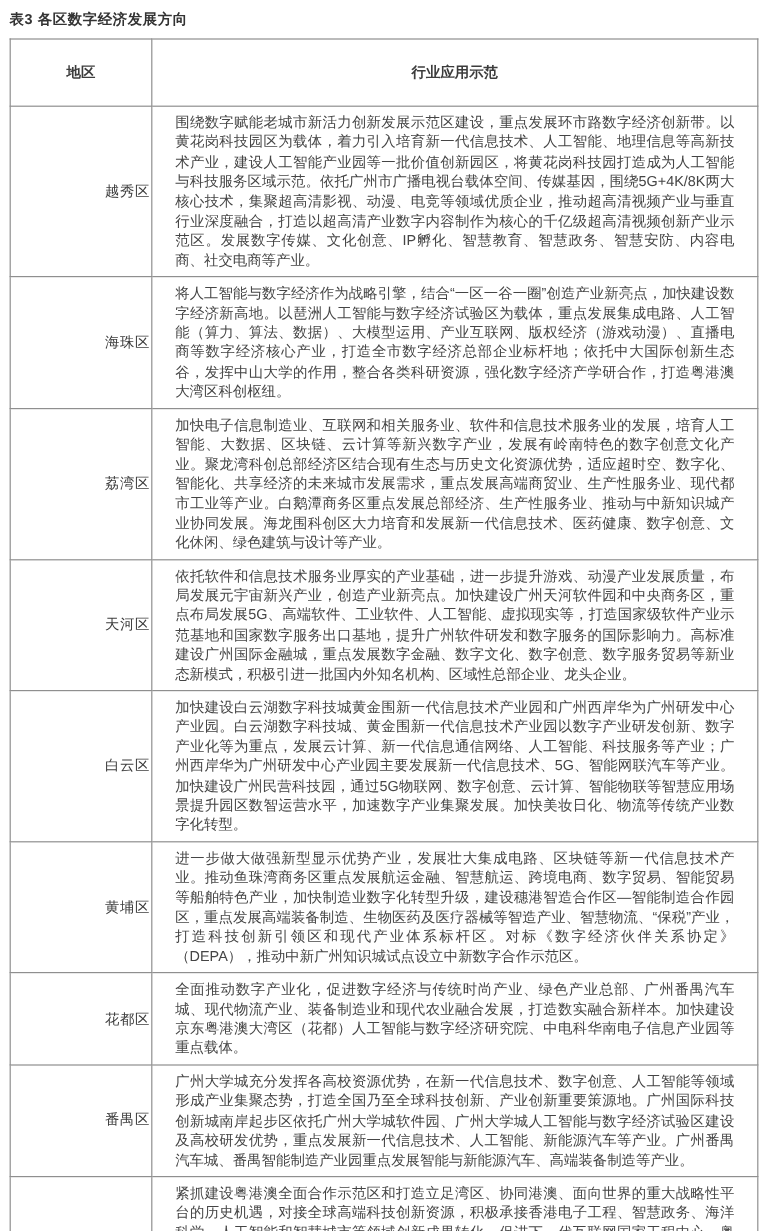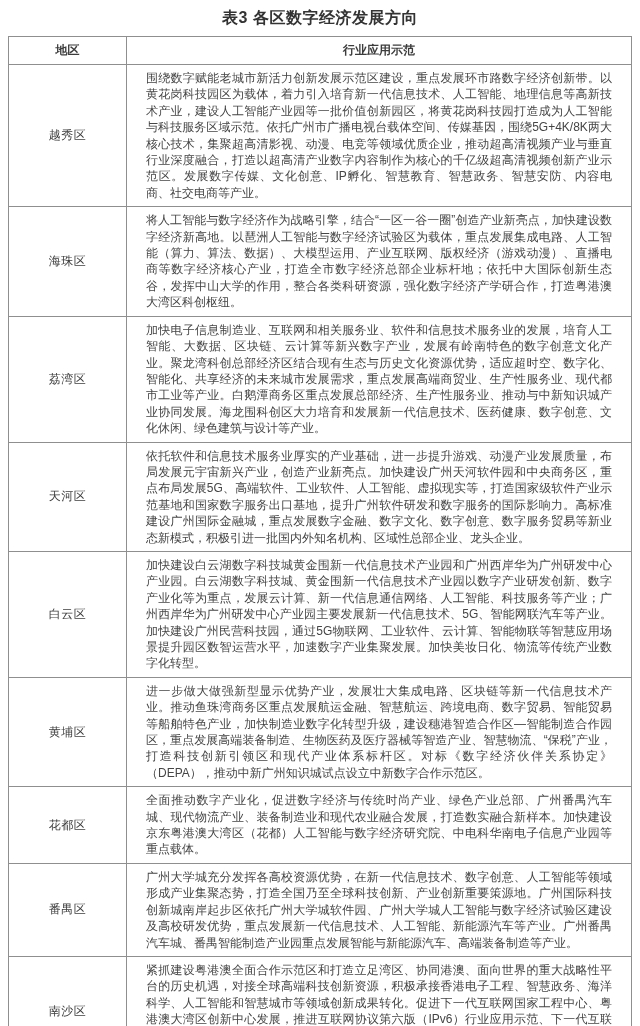--- a/index.html
+++ b/index.html
@@ -10,47 +10,47 @@
   body {
     width: 640px;
     font-family: "Liberation Sans", "DejaVu Sans", sans-serif;
     color: #404040;
     -webkit-font-smoothing: antialiased;
   }
   .page {
     padding: 5px 8px 10px 8px;
   }
   .title {
-    text-align: center;
-    font-size: 16px;
+    text-align: left;
+    font-size: 12px;
     font-weight: bold;
     color: #333333;
     padding: 3px 0 7px 0;
     letter-spacing: 0.5px;
   }
   table.data-table {
     width: 100%;
     border-collapse: collapse;
     table-layout: fixed;
   }
   .data-table th,
   .data-table td {
     border: 1px solid #8f8f8f;
     font-size: 12px;
   }
   .data-table th {
     height: 23px;
     font-weight: bold;
     text-align: center;
     color: #3c3c3c;
-    padding: 2px 4px;
+    padding: 16px 4px;
   }
   col.col-district { width: 118px; }
   td.district-cell {
-    text-align: center;
+    text-align: right;
     vertical-align: middle;
     color: #3c3c3c;
     letter-spacing: 0.5px;
   }
   td.direction-cell {
     padding: 5px 19px;
     line-height: 16.4px;
     text-align: justify;
     text-justify: inter-character;
     color: #454545;
@@ -86,21 +86,21 @@
       <tr>
         <td class="district-cell">荔湾区</td>
         <td class="direction-cell">加快电子信息制造业、互联网和相关服务业、软件和信息技术服务业的发展，培育人工智能、大数据、区块链、云计算等新兴数字产业，发展有岭南特色的数字创意文化产业。聚龙湾科创总部经济区结合现有生态与历史文化资源优势，适应超时空、数字化、智能化、共享经济的未来城市发展需求，重点发展高端商贸业、生产性服务业、现代都市工业等产业。白鹅潭商务区重点发展总部经济、生产性服务业、推动与中新知识城产业协同发展。海龙围科创区大力培育和发展新一代信息技术、医药健康、数字创意、文化休闲、绿色建筑与设计等产业。</td>
       </tr>
       <tr>
         <td class="district-cell">天河区</td>
         <td class="direction-cell">依托软件和信息技术服务业厚实的产业基础，进一步提升游戏、动漫产业发展质量，布局发展元宇宙新兴产业，创造产业新亮点。加快建设广州天河软件园和中央商务区，重点布局发展5G、高端软件、工业软件、人工智能、虚拟现实等，打造国家级软件产业示范基地和国家数字服务出口基地，提升广州软件研发和数字服务的国际影响力。高标准建设广州国际金融城，重点发展数字金融、数字文化、数字创意、数字服务贸易等新业态新模式，积极引进一批国内外知名机构、区域性总部企业、龙头企业。</td>
       </tr>
       <tr>
         <td class="district-cell">白云区</td>
-        <td class="direction-cell">加快建设白云湖数字科技城黄金围新一代信息技术产业园和广州西岸华为广州研发中心产业园。白云湖数字科技城、黄金围新一代信息技术产业园以数字产业研发创新、数字产业化等为重点，发展云计算、新一代信息通信网络、人工智能、科技服务等产业；广州西岸华为广州研发中心产业园主要发展新一代信息技术、5G、智能网联汽车等产业。加快建设广州民营科技园，通过5G物联网、工业软件、云计算、智能物联等智慧应用场景提升园区数智运营水平，加速数字产业集聚发展。加快美妆日化、物流等传统产业数字化转型。</td>
+        <td class="direction-cell">加快建设白云湖数字科技城黄金围新一代信息技术产业园和广州西岸华为广州研发中心产业园。白云湖数字科技城、黄金围新一代信息技术产业园以数字产业研发创新、数字产业化等为重点，发展云计算、新一代信息通信网络、人工智能、科技服务等产业；广州西岸华为广州研发中心产业园主要发展新一代信息技术、5G、智能网联汽车等产业。加快建设广州民营科技园，通过5G物联网、数字创意、云计算、智能物联等智慧应用场景提升园区数智运营水平，加速数字产业集聚发展。加快美妆日化、物流等传统产业数字化转型。</td>
       </tr>
       <tr>
         <td class="district-cell">黄埔区</td>
         <td class="direction-cell">进一步做大做强新型显示优势产业，发展壮大集成电路、区块链等新一代信息技术产业。推动鱼珠湾商务区重点发展航运金融、智慧航运、跨境电商、数字贸易、智能贸易等船舶特色产业，加快制造业数字化转型升级，建设穗港智造合作区—智能制造合作园区，重点发展高端装备制造、生物医药及医疗器械等智造产业、智慧物流、“保税”产业，打造科技创新引领区和现代产业体系标杆区。对标《数字经济伙伴关系协定》（DEPA），推动中新广州知识城试点设立中新数字合作示范区。</td>
       </tr>
       <tr>
         <td class="district-cell">花都区</td>
         <td class="direction-cell">全面推动数字产业化，促进数字经济与传统时尚产业、绿色产业总部、广州番禺汽车城、现代物流产业、装备制造业和现代农业融合发展，打造数实融合新样本。加快建设京东粤港澳大湾区（花都）人工智能与数字经济研究院、中电科华南电子信息产业园等重点载体。</td>
       </tr>
       <tr>

